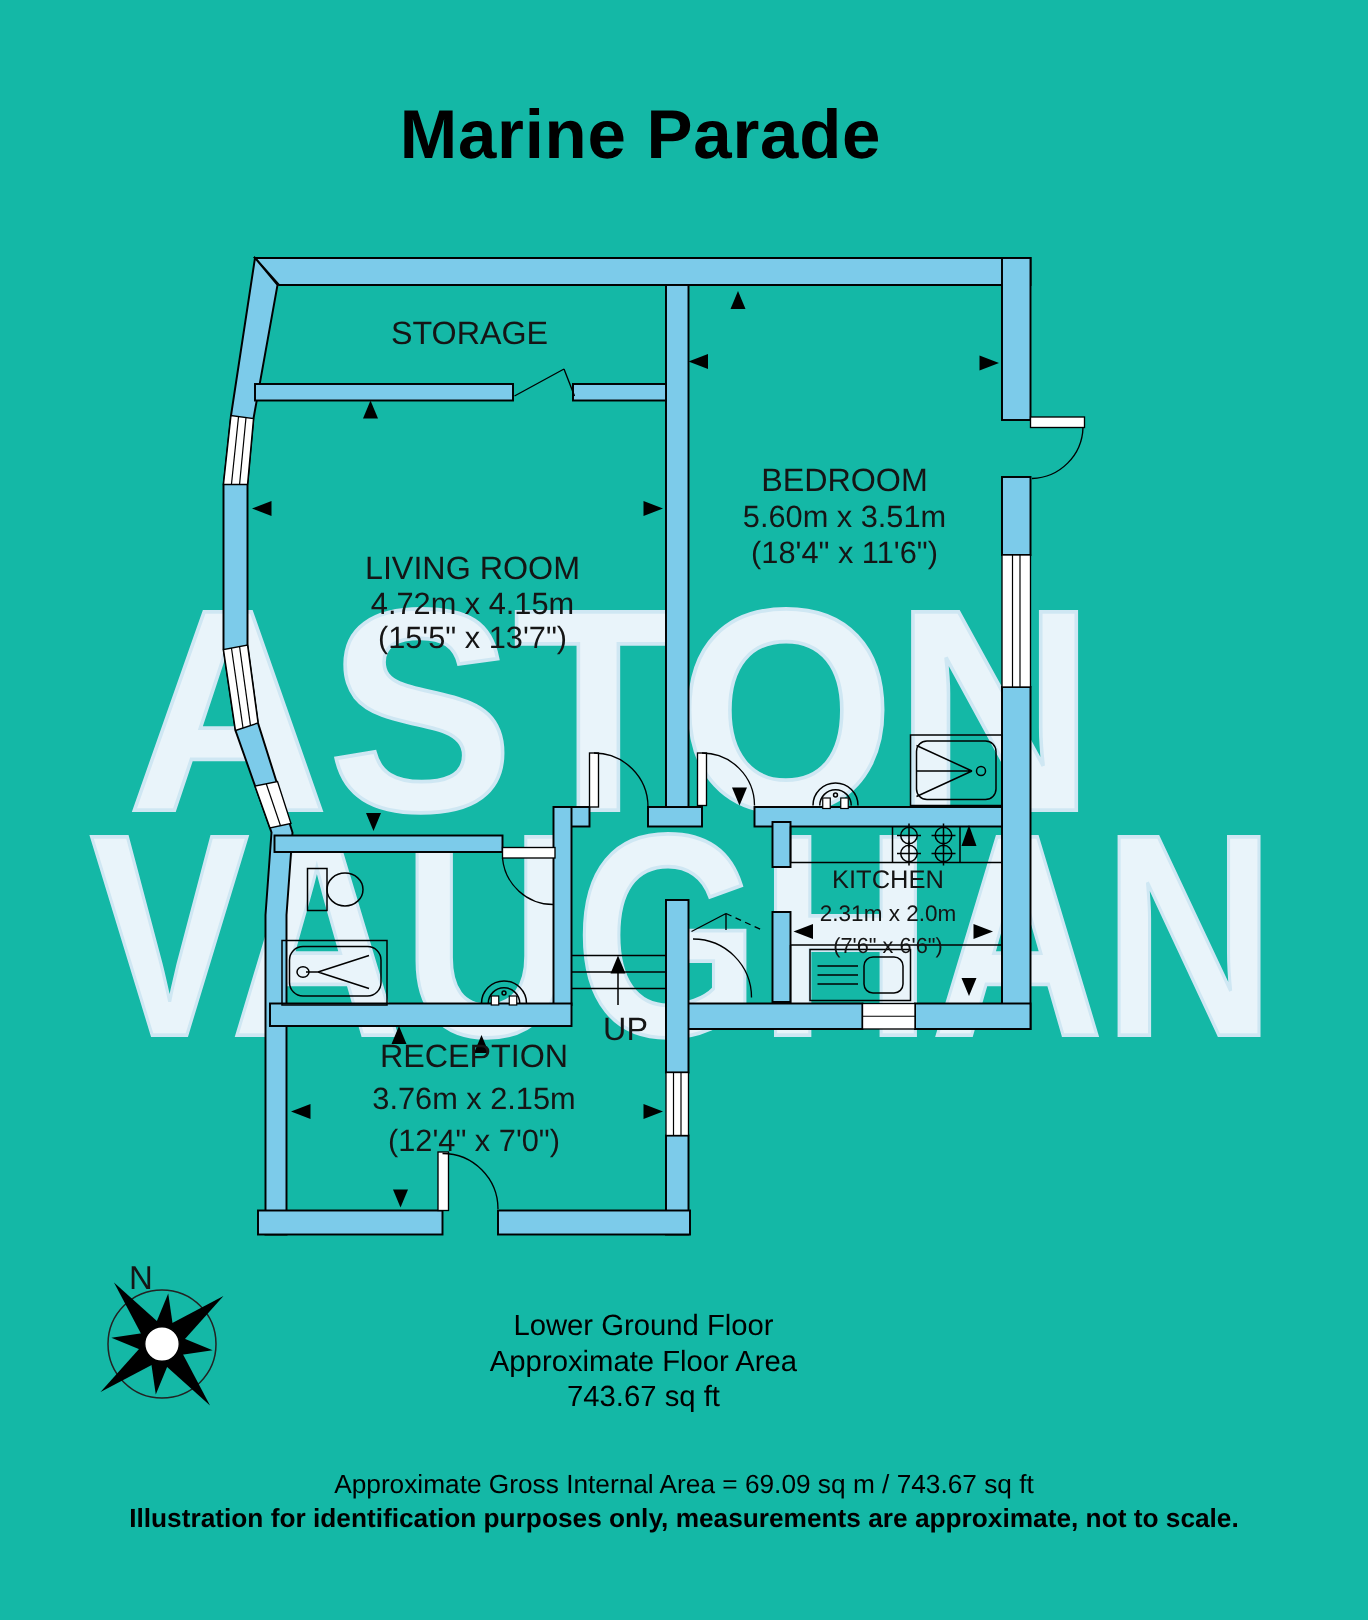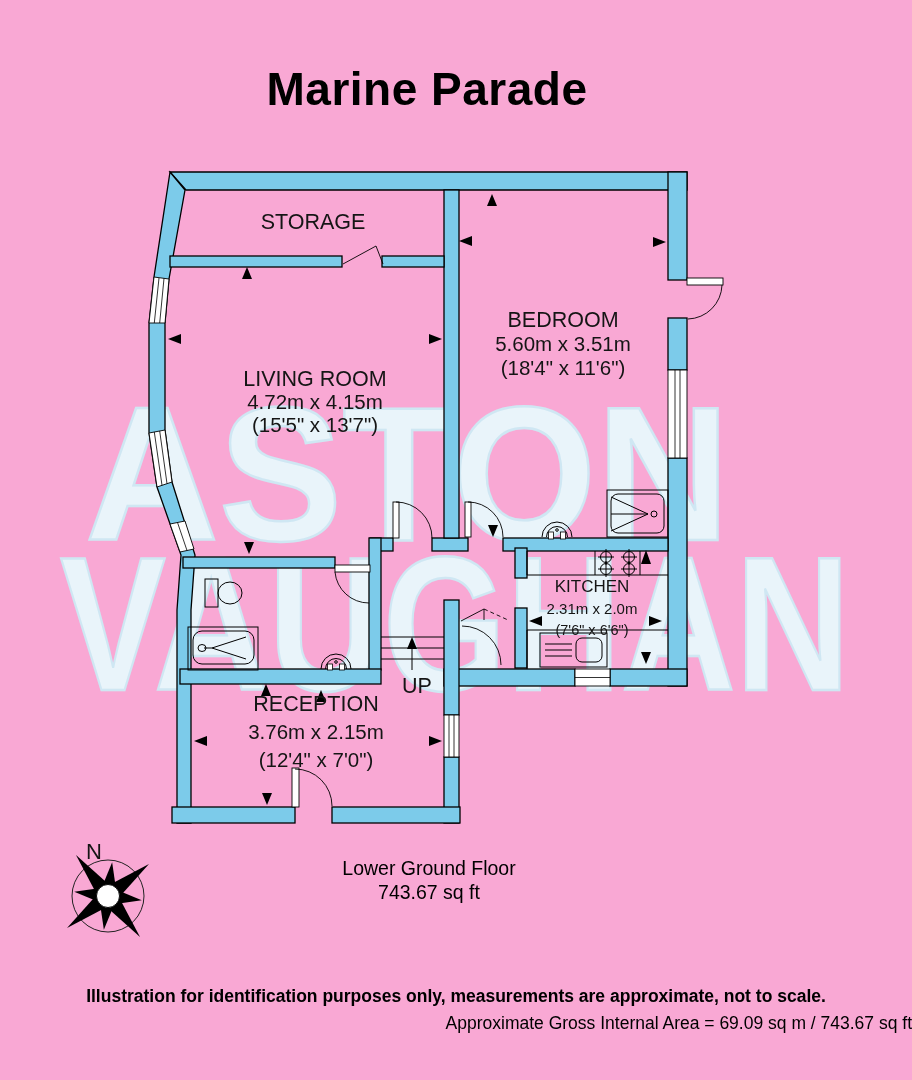--- a/index.html
+++ b/index.html
@@ -1,37 +1,37 @@
 <!DOCTYPE html>
 <html><head>
 <meta charset="utf-8">
 <style>
   html,body{margin:0;padding:0;background:#fff;}
-  #canvas{position:relative;width:912px;height:1080px;background:#f9a8d4;overflow:hidden;
+  #canvas{position:relative;width:912px;height:1080px;background:#14b8a6;overflow:hidden;
           font-family:"Liberation Sans",sans-serif;color:#111;}
   .layer{position:absolute;left:0;top:0;}
   #title{position:absolute;left:0;top:62px;width:854px;text-align:center;
          font-size:46px;font-weight:bold;letter-spacing:0.5px;color:#000;z-index:3;}
   
   #wmsvg text{font-family:"Liberation Sans",sans-serif;font-weight:bold;
               fill:#e9f4fa;stroke:#cfe7f3;stroke-width:2.5px;}
   
   .wall{fill:#7CCBEA;stroke:#000;stroke-width:1.3;}
   .win{fill:#fff;stroke:#000;stroke-width:0.9;}
   .winline{stroke:#000;stroke-width:0.8;fill:none;}
   .thin{fill:none;stroke:#000;stroke-width:0.9;}
   .leaf{fill:#fff;stroke:#000;stroke-width:0.9;}
   .fix{fill:none;stroke:#000;stroke-width:1;}
   .mask{fill:#fff;stroke:#000;stroke-width:0.8;}
   .arr{fill:#000;stroke:none;}
   .txt{font-family:"Liberation Sans",sans-serif;fill:#151515;text-anchor:middle;}
   .comp{fill:#000;stroke:none;}
-  .footer{position:absolute;text-align:center;color:#000;z-index:3;}
+  .footer{position:absolute;text-align:center;color:#000;z-index:3;margin-top:16px;}
   #floorinfo{left:0;top:857px;width:858px;font-size:19.5px;line-height:23.5px;}
-  #gross{left:0;top:1013px;width:912px;font-size:17.5px;line-height:20px;text-align:right;}
+  #gross{left:0;top:963px;width:912px;font-size:17.5px;line-height:20px;}
   #disclaimer{left:0;top:986px;width:912px;font-size:17.5px;line-height:20px;font-weight:bold;}
 </style>
 </head>
 <body>
 
 <div id="canvas">
 
   <div id="title">Marine Parade</div>
 
   <svg id="wmsvg" class="layer" width="912" height="1080" viewBox="0 0 912 1080">
@@ -214,18 +214,19 @@
           <polygon class="comp" transform="rotate(315)" points="0,-34 6,-12 0,-5 -6,-12"></polygon>
         </g>
         <circle cx="0" cy="0" r="11.5" fill="#fff" stroke="#000" stroke-width="0.9"></circle>
       </g>
       <text class="txt" x="94" y="859" font-size="22">N</text>
     </g>
   </svg>
 
   <div id="floorinfo" class="footer">
     <div>Lower Ground Floor</div>
+    <div>Approximate Floor Area</div>
     <div>743.67 sq ft</div>
   </div>
   <div id="gross" class="footer">Approximate Gross Internal Area = 69.09 sq m / 743.67 sq ft</div>
   <div id="disclaimer" class="footer">Illustration for identification purposes only, measurements are approximate, not to scale.</div>
 
 </div>
 
 </body></html>

